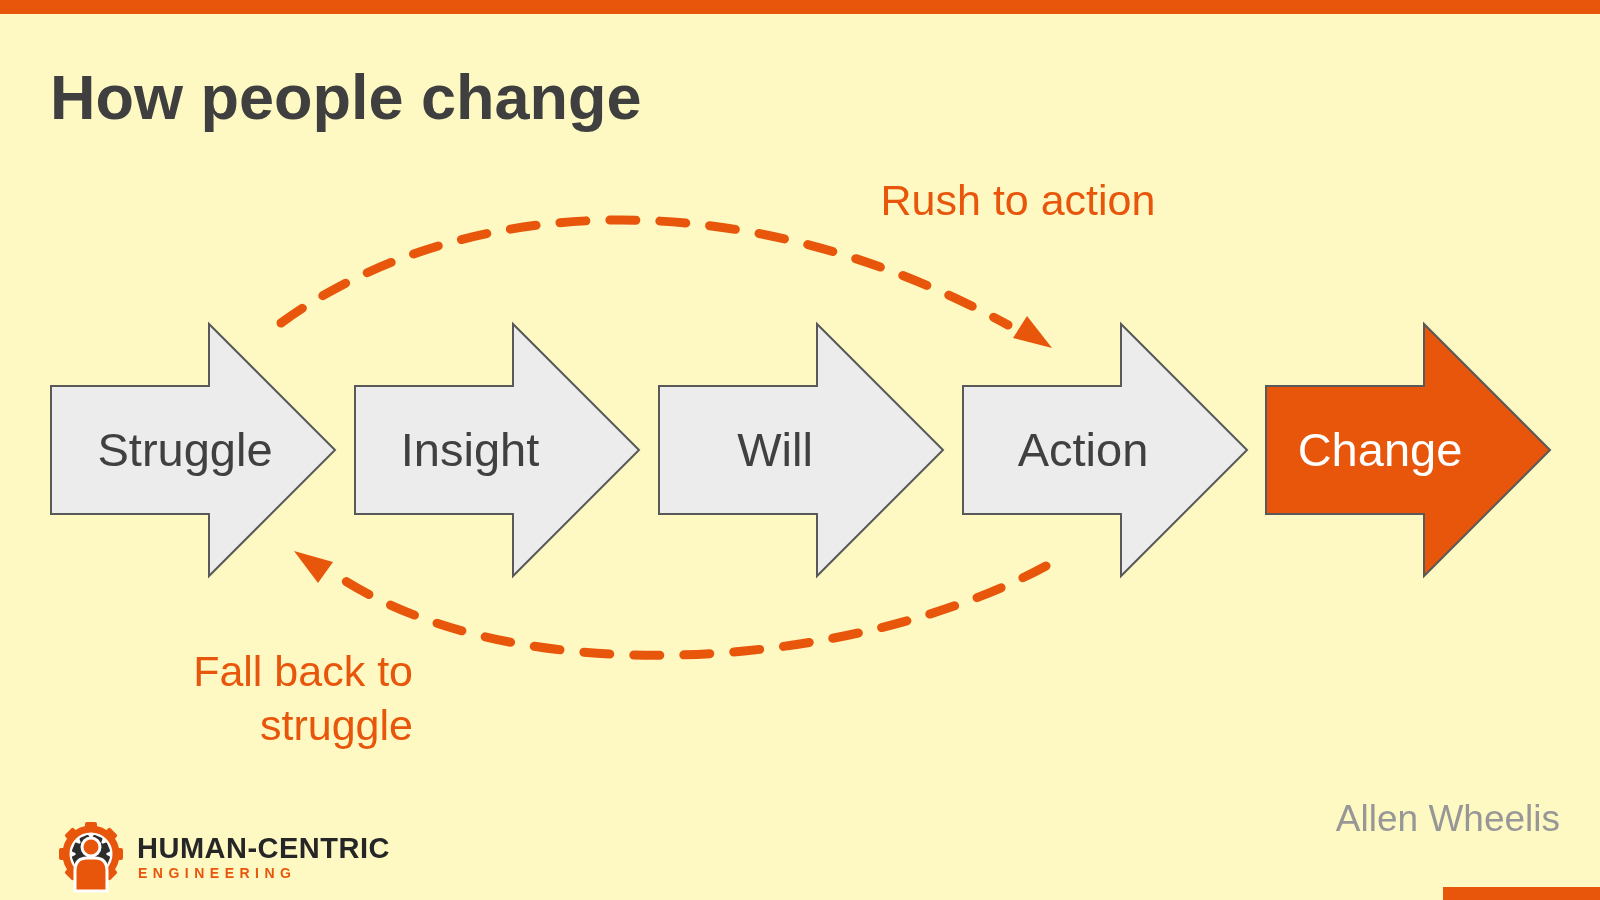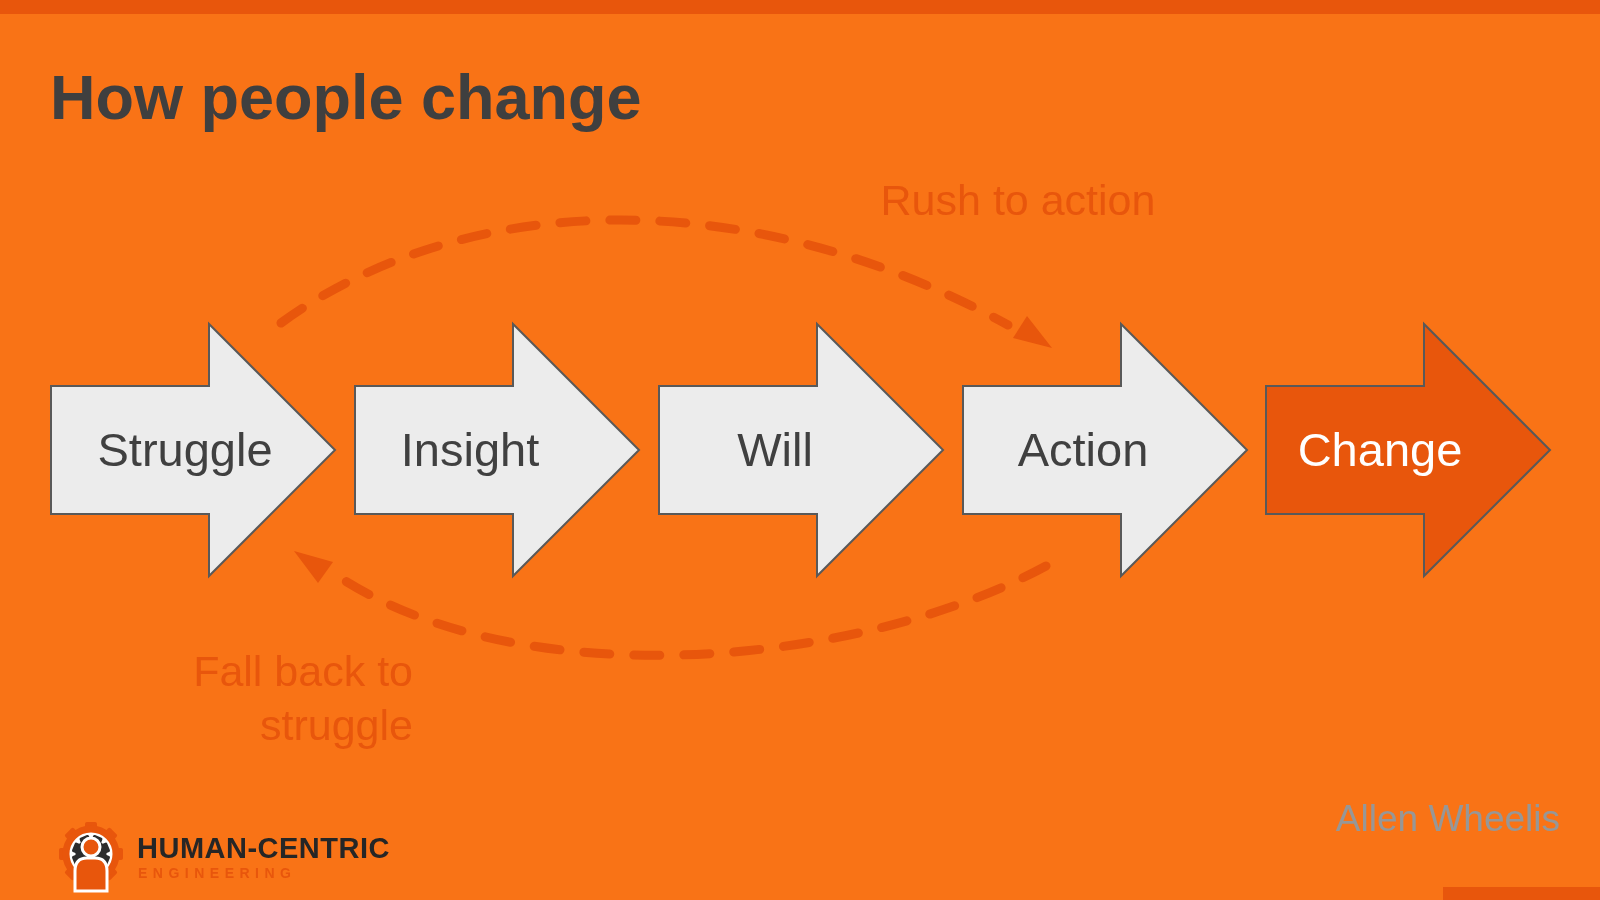--- a/index.html
+++ b/index.html
@@ -1,20 +1,20 @@
 <!DOCTYPE html>
 <html><head>
 <meta charset="utf-8">
 <style>
   html, body { margin: 0; padding: 0; background: #ffffff; }
   .slide {
     position: relative;
     width: 1600px;
     height: 900px;
-    background: #f97316;
+    background: #fef9c3;
     overflow: hidden;
     font-family: "Liberation Sans", sans-serif;
   }
   svg text { font-family: "Liberation Sans", sans-serif; }
   .title-text { font-size: 63px; font-weight: 700; }
   .stage-label { font-size: 47px; font-weight: 400; }
   .annotation-label { font-size: 43px; font-weight: 400; }
   .attribution-text { font-size: 37px; font-weight: 400; }
   .logo-primary { font-size: 29px; font-weight: 700; letter-spacing: 0.5px; }
   .logo-secondary { font-size: 14px; font-weight: 700; letter-spacing: 5.5px; }

